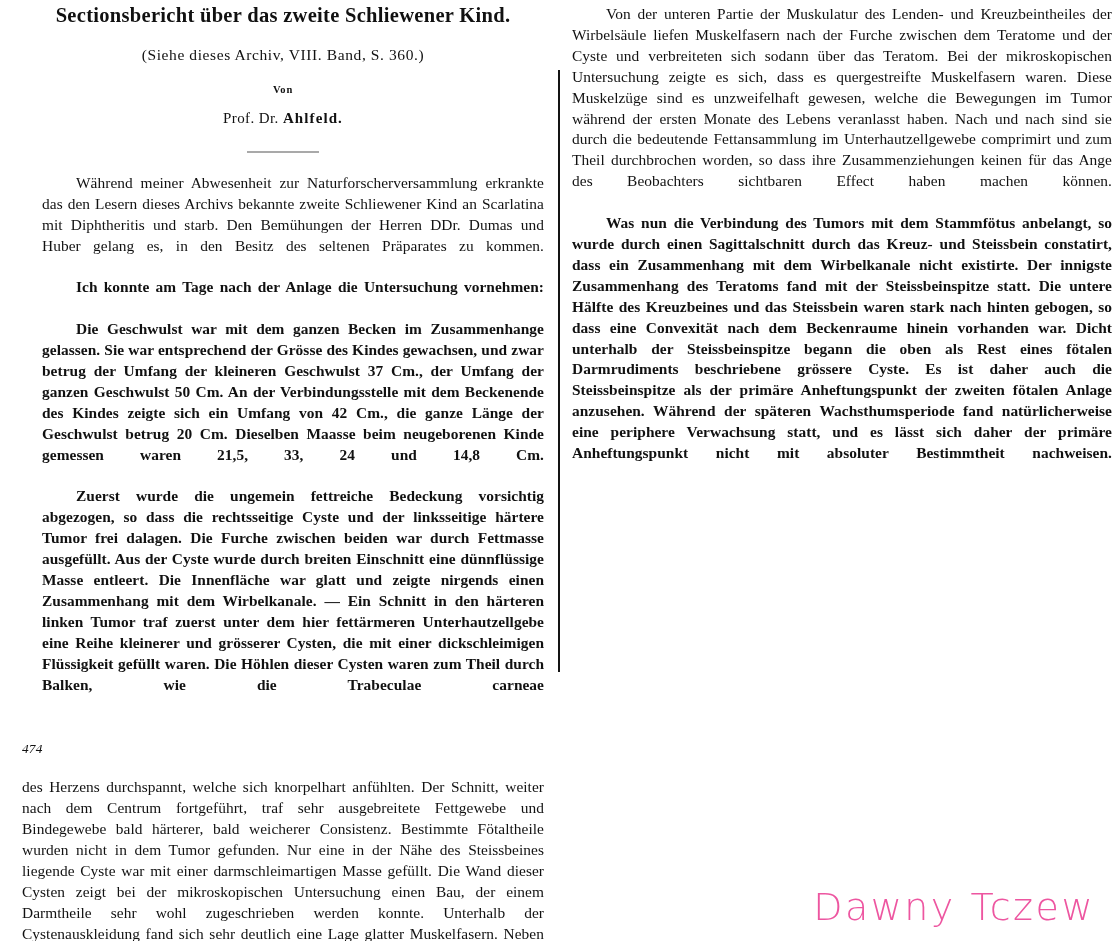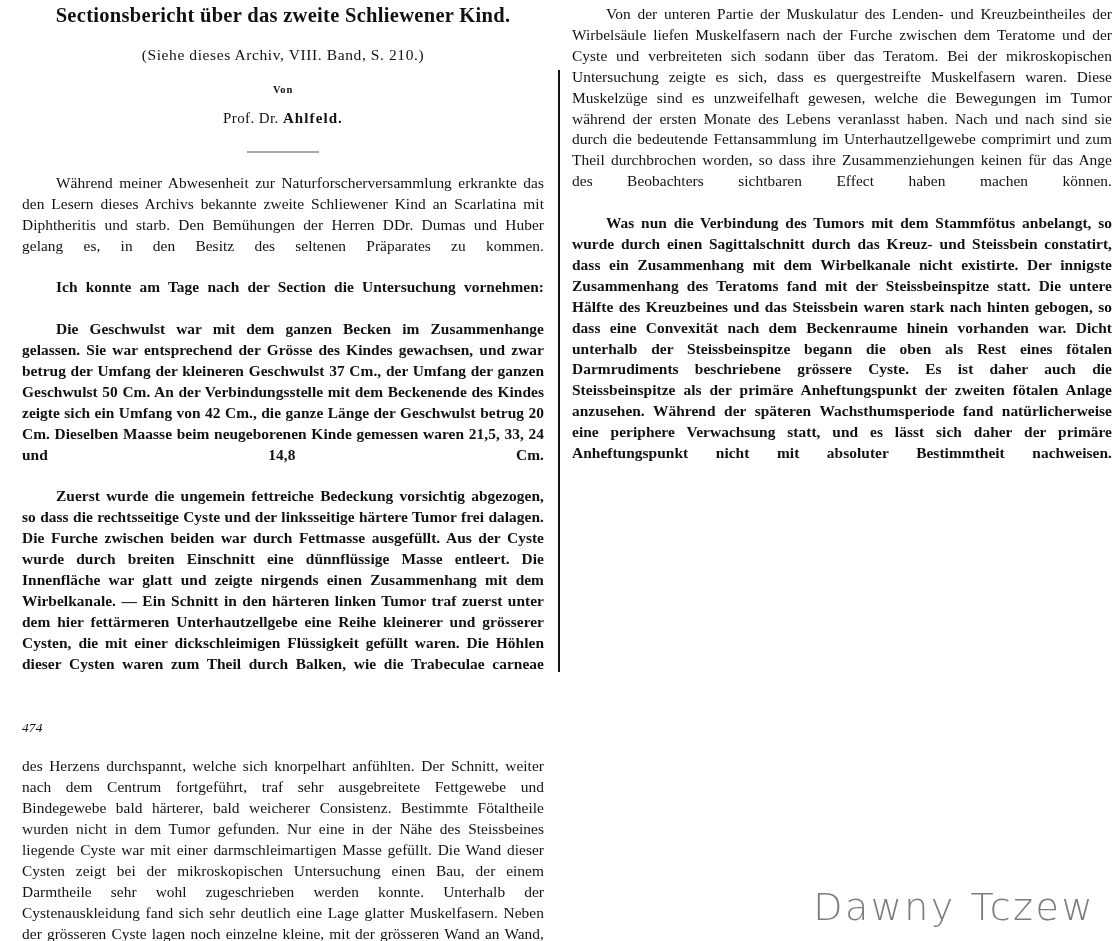--- a/index.html
+++ b/index.html
@@ -101,20 +101,21 @@
   }
   .body-text p + p {
     margin-top: 0px;
     font-weight: bold;
   }
   .body-text p.indent {
     text-indent: 34px;
   }
   .lead-left {
     margin-top: 20px;
+    margin-left: 20px;
   }
 
   
   .body-text p::after {
     content: "";
     display: inline-block;
     width: 100%;
   }
 
   
@@ -140,52 +141,52 @@
 
   
   .watermark {
     position: absolute;
     right: 24px;
     bottom: 12px;
     font-family: "DejaVu Sans", "Liberation Sans", sans-serif;
     font-size: 38px;
     font-weight: 300;
     letter-spacing: 2.5px;
-    color: #737373;
+    color: #ec4899;
     opacity: 0.92;
     white-space: nowrap;
   }
 </style>
 </head>
 <body>
 
 <div class="page">
 
   <div class="col-divider"></div>
 
   <div class="col-left">
 
     <div class="title-block">
       <h1 class="doc-title">Sectionsbericht über das zweite Schliewener Kind.</h1>
 
-      <div class="doc-subtitle">(Siehe dieses Archiv, VIII. Band, S. 210.)</div>
+      <div class="doc-subtitle">(Siehe dieses Archiv, VIII. Band, S. 360.)</div>
 
       <div class="byline-von">Von</div>
 
       <div class="byline-author">
         <span>Prof. Dr.</span>
         <span class="author-name">Ahlfeld.</span>
       </div>
 
       <div class="title-rule"></div>
     </div>
 
     <div class="body-text lead-left">
       <p class="indent">Während meiner Abwesenheit zur Naturforscherversammlung erkrankte das den Lesern dieses Archivs bekannte zweite Schliewener Kind an Scarlatina mit Diphtheritis und starb. Den Bemühungen der Herren DDr. Dumas und Huber gelang es, in den Besitz des seltenen Präparates zu kommen.</p>
-      <p class="indent">Ich konnte am Tage nach der Section die Untersuchung vornehmen:</p>
+      <p class="indent">Ich konnte am Tage nach der Anlage die Untersuchung vornehmen:</p>
       <p class="indent">Die Geschwulst war mit dem ganzen Becken im Zusammenhange gelassen. Sie war entsprechend der Grösse des Kindes gewachsen, und zwar betrug der Umfang der kleineren Geschwulst 37 Cm., der Umfang der ganzen Geschwulst 50 Cm. An der Verbindungsstelle mit dem Beckenende des Kindes zeigte sich ein Umfang von 42 Cm., die ganze Länge der Geschwulst betrug 20 Cm. Dieselben Maasse beim neugeborenen Kinde gemessen waren 21,5, 33, 24 und 14,8 Cm.</p>
       <p class="indent">Zuerst wurde die ungemein fettreiche Bedeckung vorsichtig abgezogen, so dass die rechtsseitige Cyste und der linksseitige härtere Tumor frei dalagen. Die Furche zwischen beiden war durch Fettmasse ausgefüllt. Aus der Cyste wurde durch breiten Einschnitt eine dünnflüssige Masse entleert. Die Innenfläche war glatt und zeigte nirgends einen Zusammenhang mit dem Wirbelkanale. — Ein Schnitt in den härteren linken Tumor traf zuerst unter dem hier fettärmeren Unterhautzellgebe eine Reihe kleinerer und grösserer Cysten, die mit einer dickschleimigen Flüssigkeit gefüllt waren. Die Höhlen dieser Cysten waren zum Theil durch Balken, wie die Trabeculae carneae</p>
     </div>
 
     <div class="page-break">
       <span class="folio">474</span>
     </div>
 
     <div class="body-text after-break">
       <p>des Herzens durchspannt, welche sich knorpelhart anfühlten. Der Schnitt, weiter nach dem Centrum fortgeführt, traf sehr ausgebreitete Fettgewebe und Bindegewebe bald härterer, bald weicherer Consistenz. Bestimmte Fötaltheile wurden nicht in dem Tumor gefunden. Nur eine in der Nähe des Steissbeines liegende Cyste war mit einer darmschleimartigen Masse gefüllt. Die Wand dieser Cysten zeigt bei der mikroskopischen Untersuchung einen Bau, der einem Darmtheile sehr wohl zugeschrieben werden konnte. Unterhalb der Cystenauskleidung fand sich sehr deutlich eine Lage glatter Muskelfasern. Neben der grösseren Cyste lagen noch einzelne kleine, mit der grösseren Wand an Wand, die in gleicher Weise aufzufassen waren, als geschlossene Darmpartien.</p>

